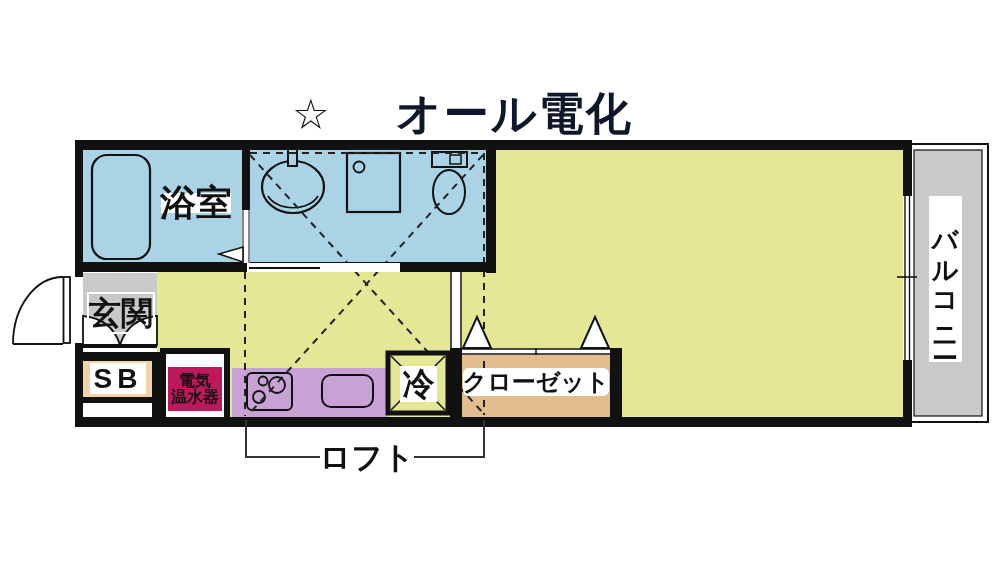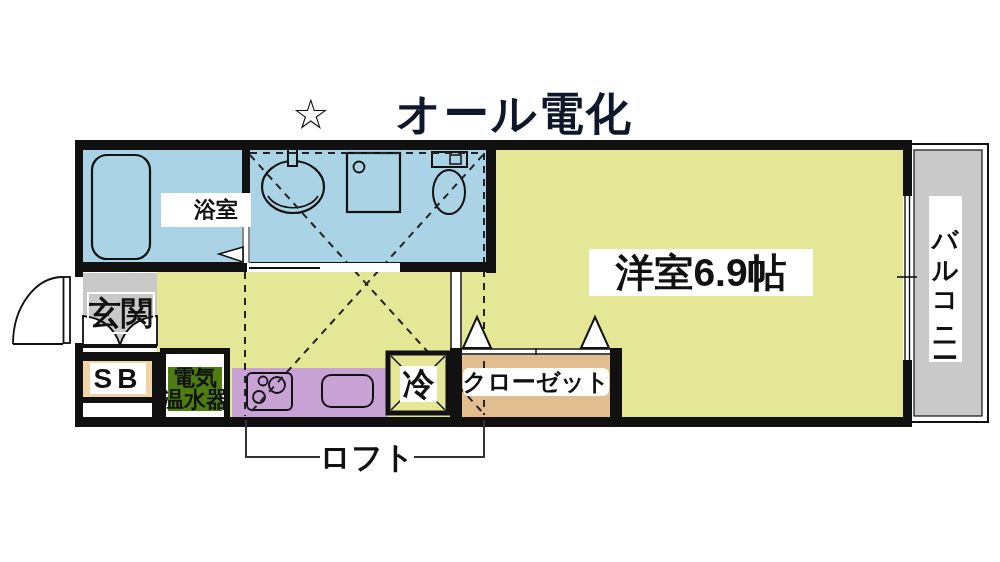--- a/index.html
+++ b/index.html
@@ -142,34 +142,33 @@
       <path d="M246,420 V457 H320"></path>
       <path d="M414,457 H484 V420"></path>
     </g>
   </svg>
 
   <div class="title-row">
     <span class="title-star">☆</span>
     <span class="title-text">オール電化</span>
   </div>
 
-  <div class="lbl wbg" style="left:161px;top:193px;width:70px;height:34px;font-size:22px;padding-left:20px;">浴室</div>
+  <div class="lbl wbg" style="left:161px;top:193px;width:70px;height:20px;font-size:36px;">浴室</div>
 
 
-  <div class="lbl wbg" style="left:589px;top:249px;width:224px;height:47px;font-size:39px;">洋室6.9帖</div>
 
   <div class="lbl wbg" style="left:463px;top:368px;width:146px;height:28px;font-size:24px;border-radius:6px;">クローゼット</div>
 
   <div class="lbl wbg" style="left:400px;top:366px;width:37px;height:36px;font-size:32px;">冷</div>
 
   <div class="lbl" style="left:87px;top:292px;width:64px;height:38px;font-size:32px;border:2px solid #fff;">玄関</div>
 
   <div class="lbl wbg" style="left:90px;top:363px;width:56px;height:31px;font-size:28px;letter-spacing:5px;">SB</div>
 
-  <div class="lbl" style="left:168px;top:367px;width:54px;height:44px;font-size:22px;flex-direction:column;background:#4d7c0f;">
+  <div class="lbl" style="left:168px;top:367px;width:54px;height:44px;font-size:16px;flex-direction:column;background:#be185d;">
     <span>電気</span>
     <span>温水器</span>
   </div>
 
   <div class="lbl wbg v-lbl" style="left:929px;top:196px;width:33px;height:166px;font-size:26px;">バルコニー</div>
 
   <div class="lbl wbg" style="left:321px;top:438px;width:92px;height:38px;font-size:31px;">ロフト</div>
 
 </div>
 

